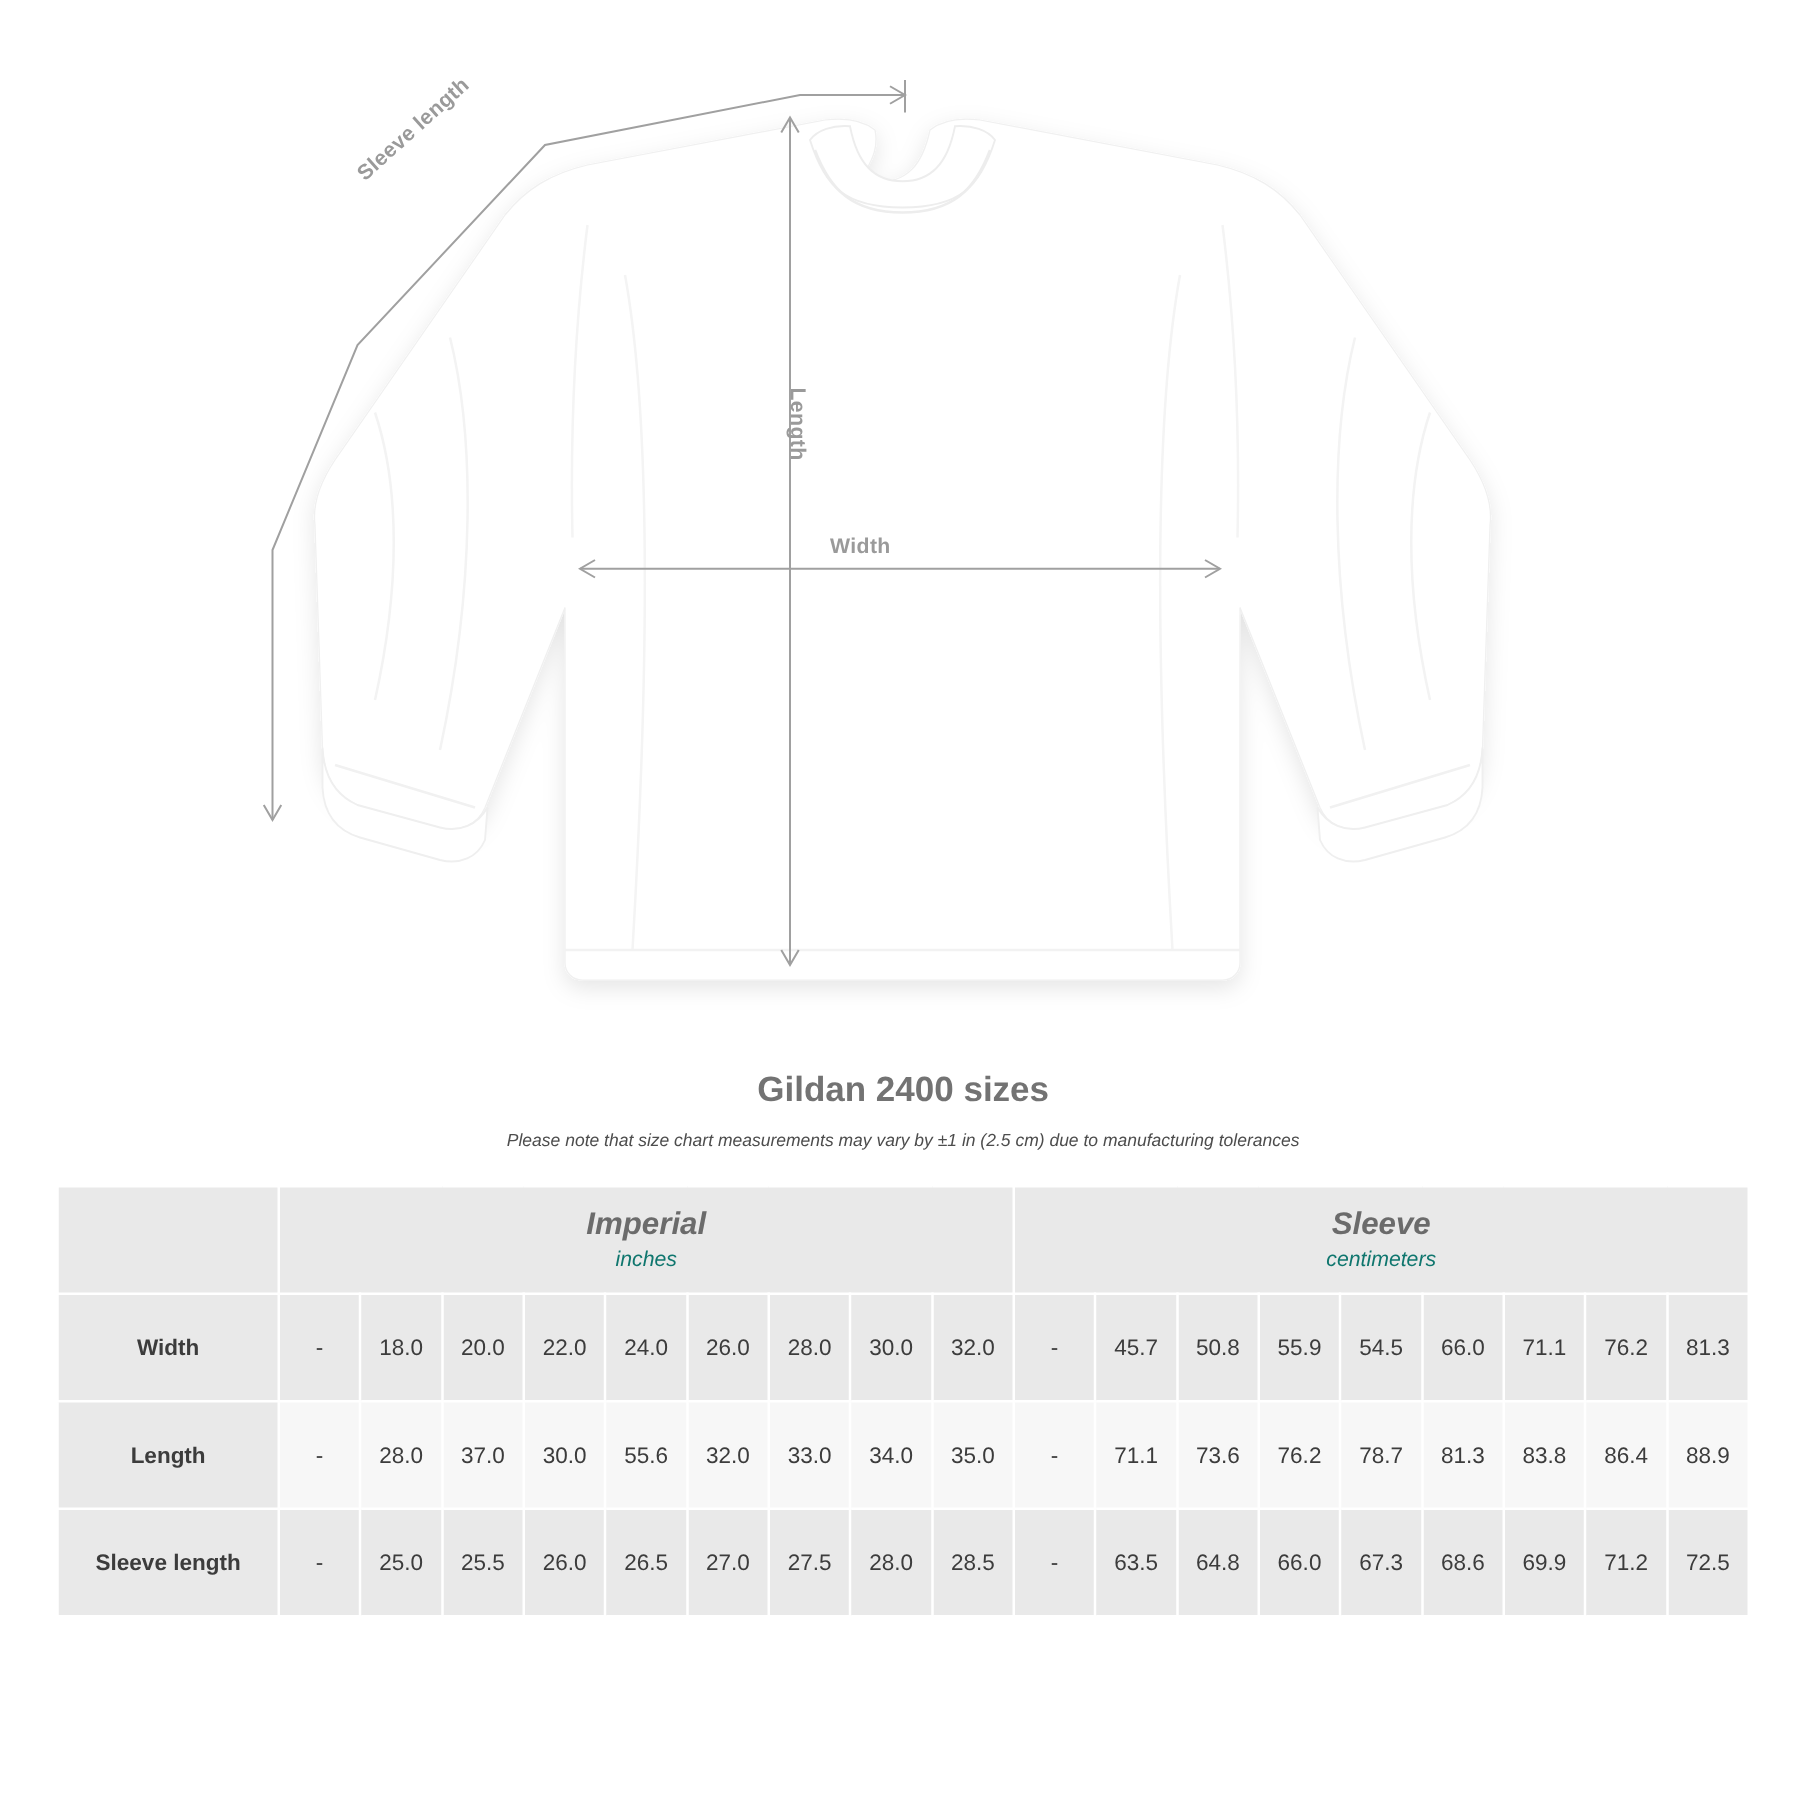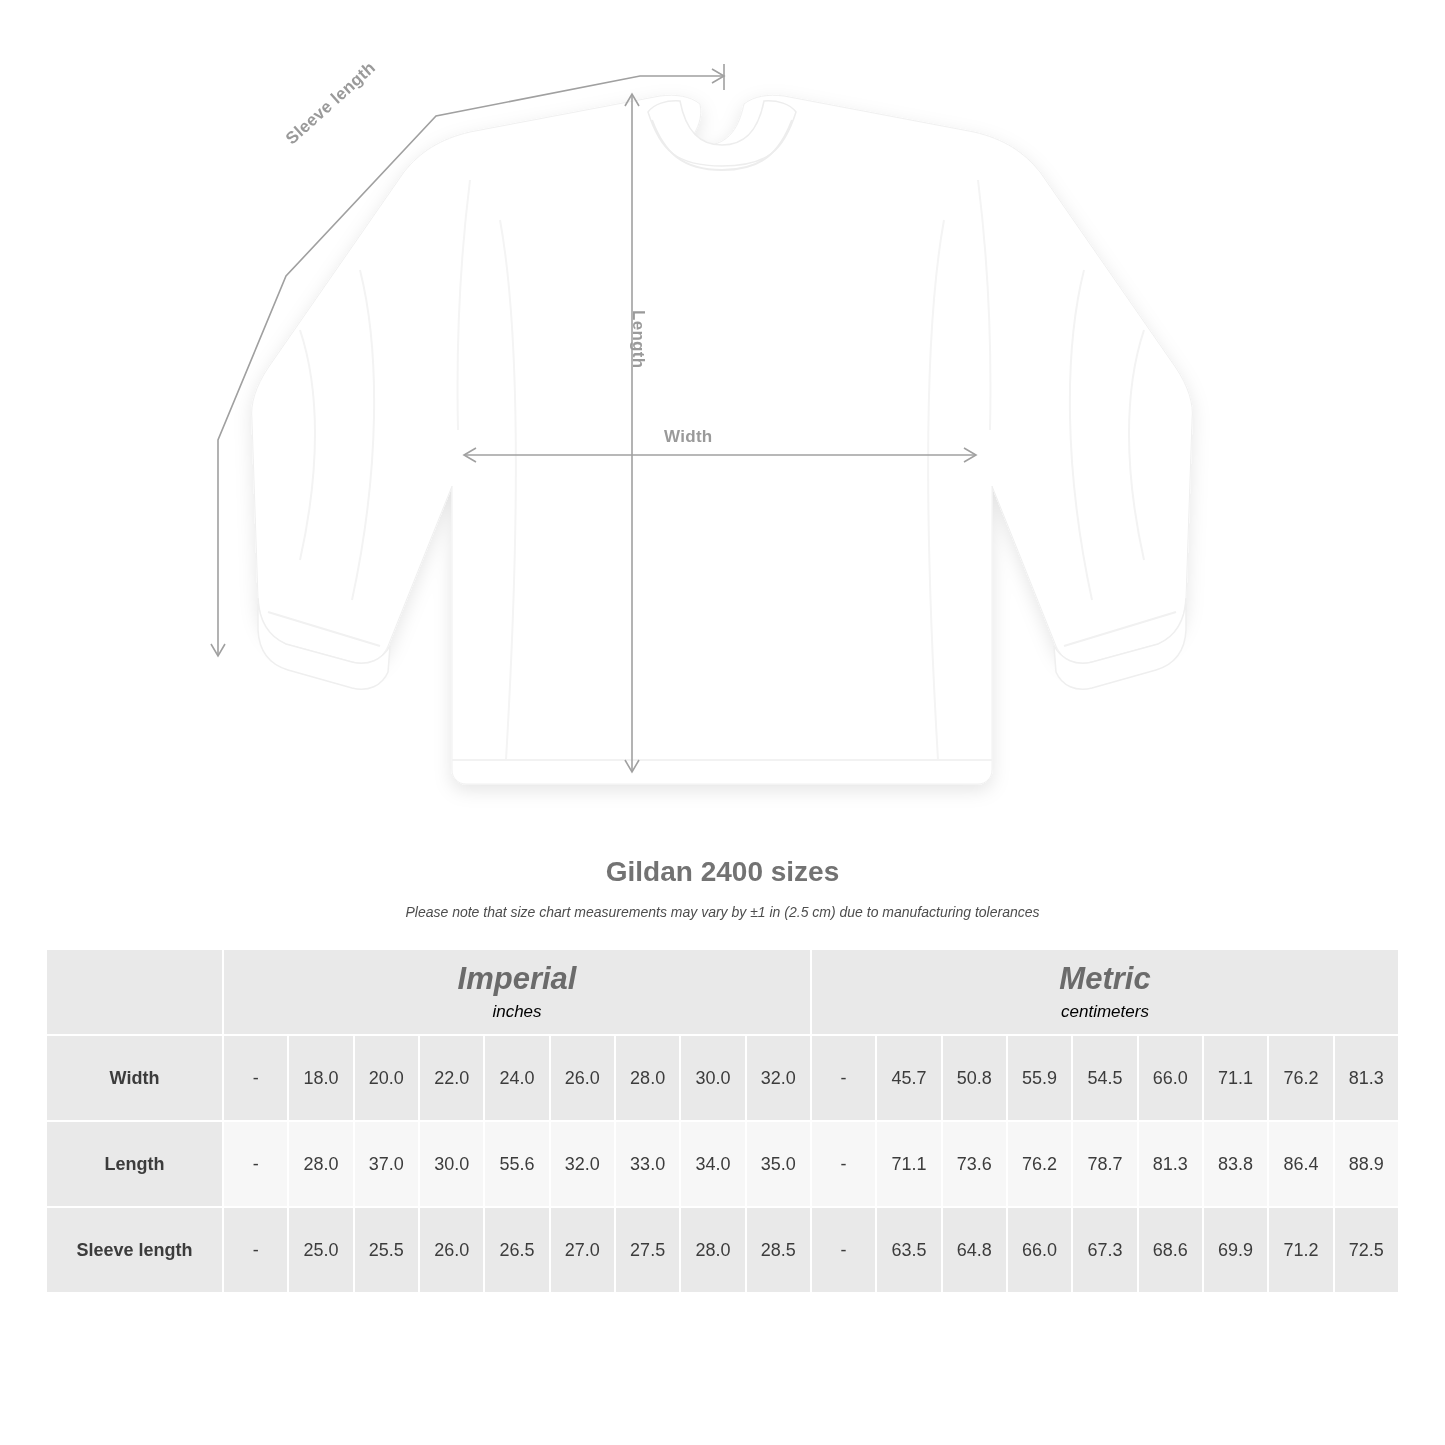--- a/index.html
+++ b/index.html
@@ -86,30 +86,30 @@
     color: #3c3c3c;
     padding: 0;
     height: 84px;
     vertical-align: middle;
   }
   .unit-head {
     background: #e9e9e9;
     height: 118px;
   }
   .unit-head .unit-name {
-    font-size: 31px;
+    font-size: 25px;
     font-style: italic;
     font-weight: bold;
     color: #6b6b6b;
     line-height: 1.25;
   }
   .unit-head .unit-sub {
     font-size: 17px;
     font-style: italic;
-    color: #000000;
+    color: #0f766e;
     line-height: 1.5;
   }
   .row-head {
     background: #e9e9e9;
     font-weight: bold;
     font-size: 19px;
     color: #3c3c3c;
   }
   th.col-head {
     background: #f7f7f7;
@@ -226,21 +226,21 @@
 <div class="table-wrap">
   <table class="size-table">
     <tbody>
       <tr>
         <td class="unit-head col-size"></td>
         <td class="unit-head" colspan="9">
           <div class="unit-name">Imperial</div>
           <div class="unit-sub">inches</div>
         </td>
         <td class="unit-head" colspan="9">
-          <div class="unit-name">Metric</div>
+          <div class="unit-name">Sleeve</div>
           <div class="unit-sub">centimeters</div>
         </td>
       </tr>
 
 
       <tr class="band-light">
         <td class="row-head col-size">Width</td>
         <td class="cell">-</td>
         <td class="cell">18.0</td>
         <td class="cell">20.0</td>

